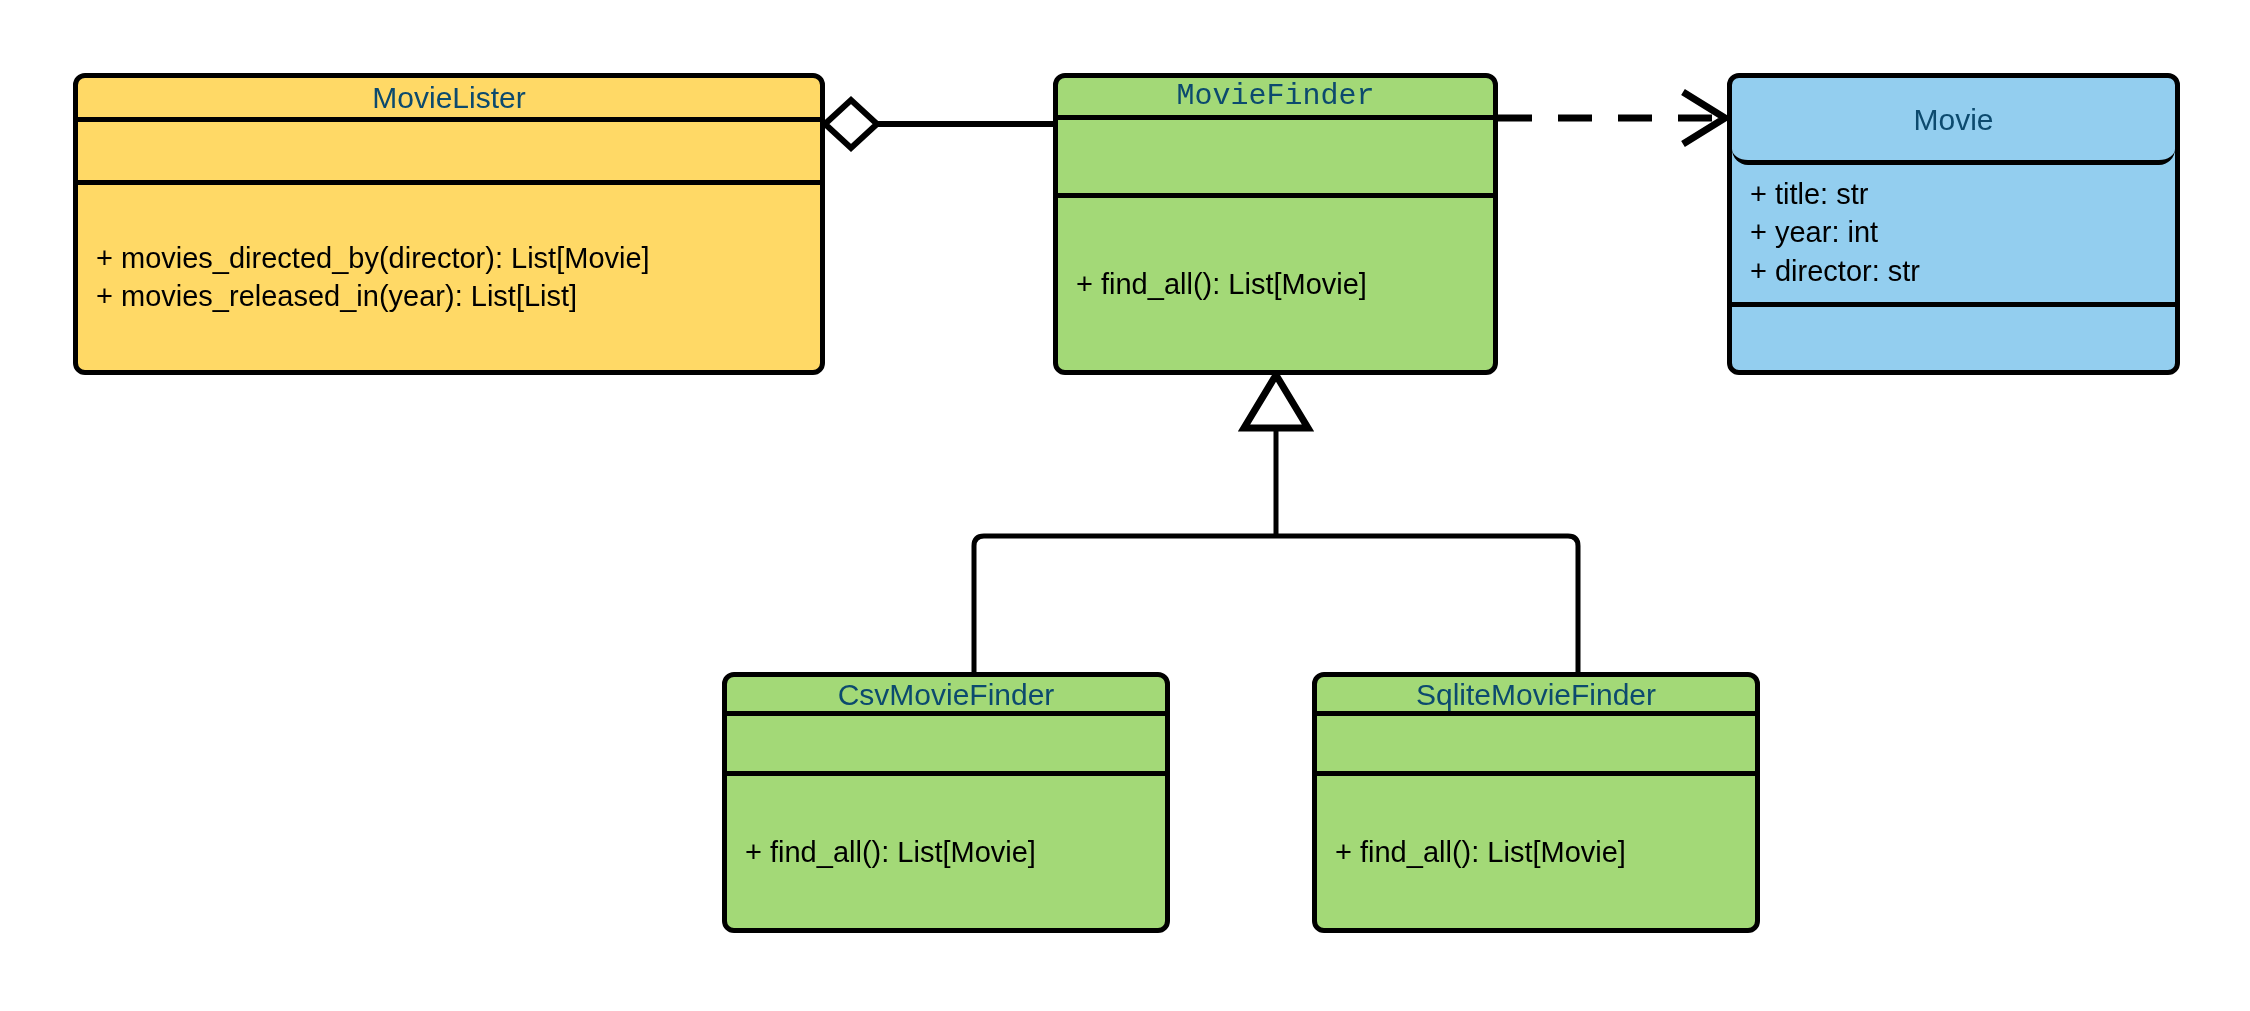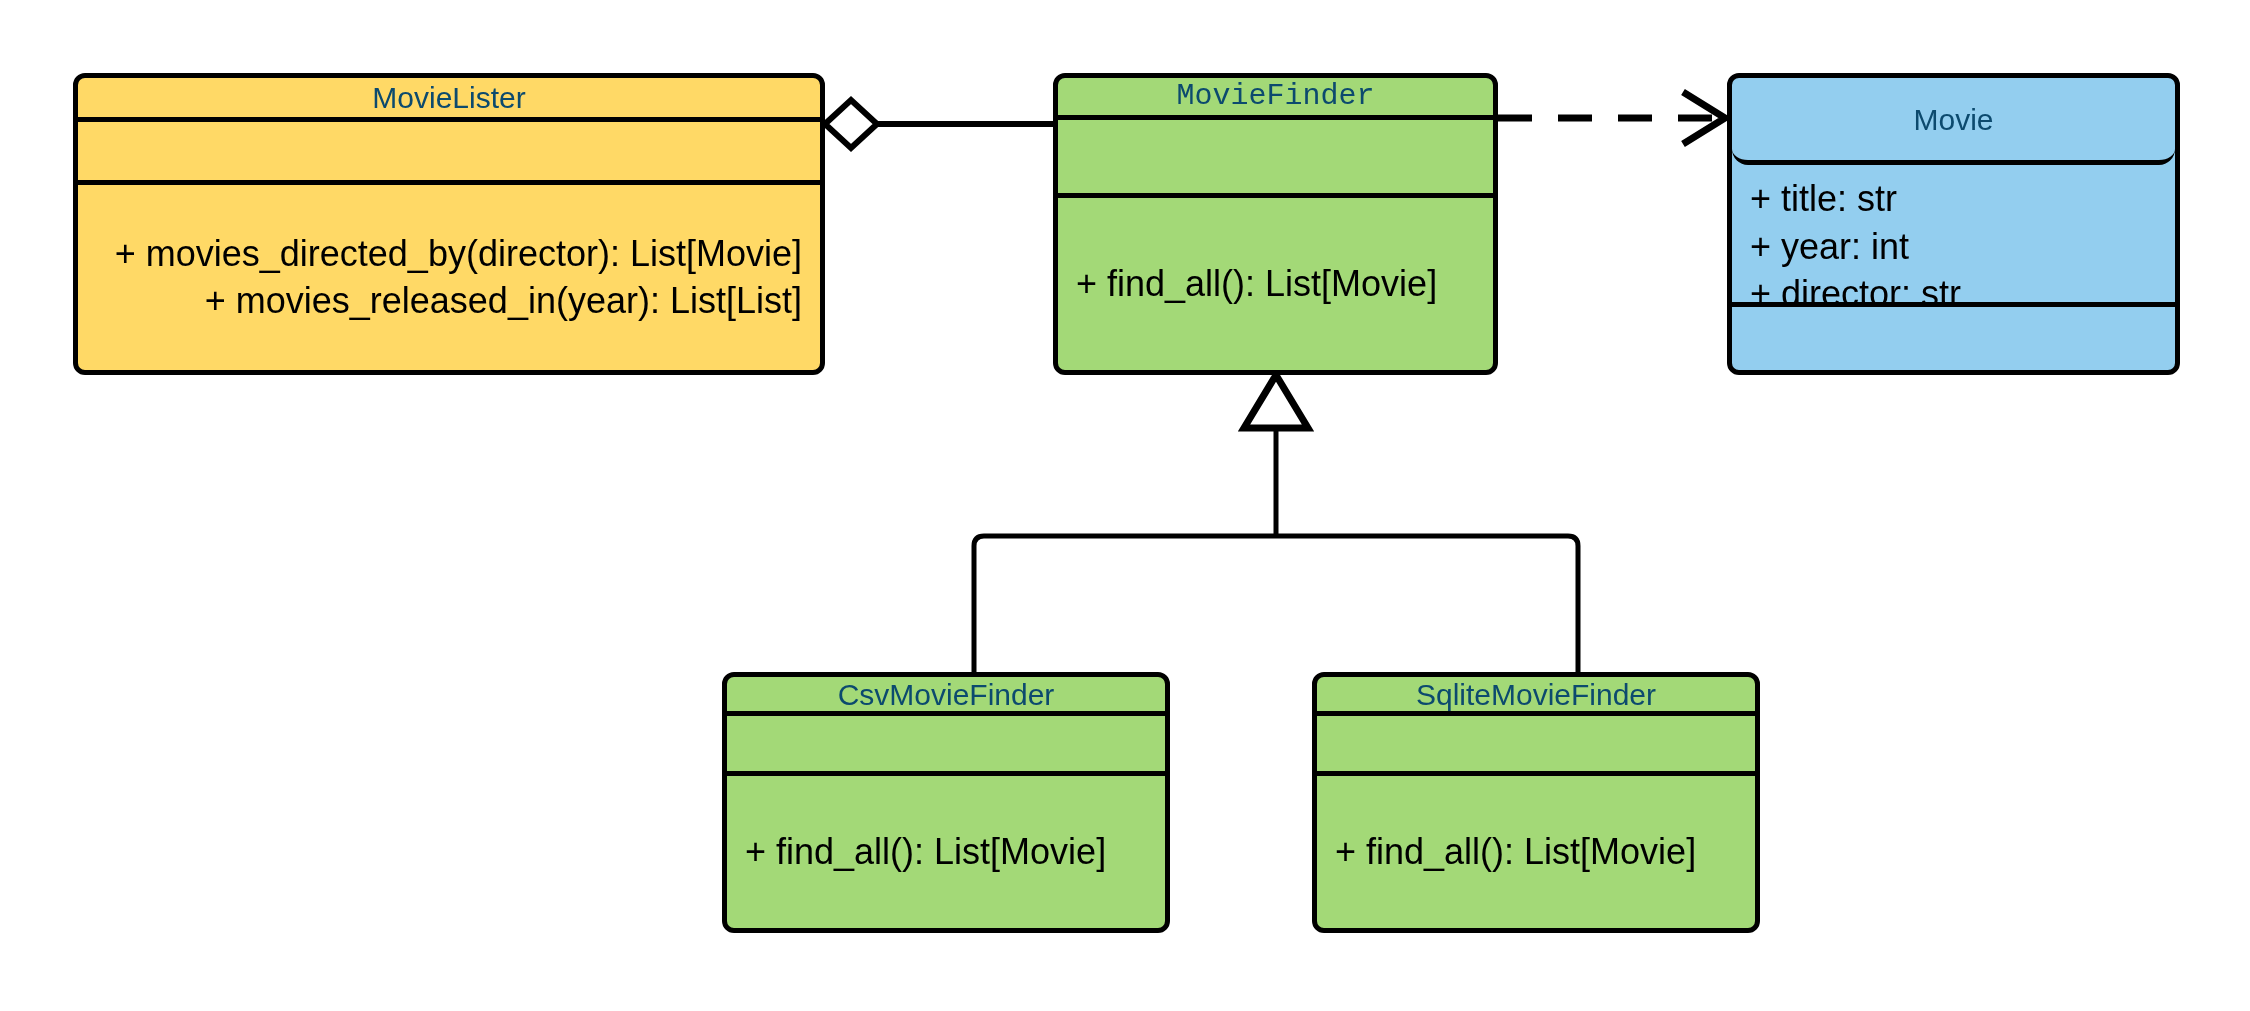--- a/index.html
+++ b/index.html
@@ -54,21 +54,21 @@
     font-size: 30px;
     color: #0c4a6e;
     line-height: 1.1;
     text-align: center;
     white-space: nowrap;
   }
   .member-list {
     padding: 10px 18px 0 18px;
   }
   .member {
-    font-size: 36px;
+    font-size: 29px;
     color: #000000;
     line-height: 1.32;
     white-space: nowrap;
   }
   .member-list.centered-block {
     display: flex;
     flex-direction: column;
     justify-content: center;
     height: 100%;
     padding-top: 0;
@@ -99,21 +99,21 @@
 
       <polygon points="1276,375 1244,428 1308,428" fill="#ffffff" stroke="#000000" stroke-width="7" stroke-linejoin="miter"></polygon>
     </g>
   </svg>
 
   <div class="uml-class" style="left:73px; top:73px; width:752px; height:302px; background:#ffd966;">
     <div class="compartment name-compartment divided" style="height:67px;">
       <span class="class-name">MovieLister</span>
     </div>
     <div class="compartment divided" style="height:95px;"></div>
-    <div class="compartment member-list centered-block" style="flex:1 1 auto;text-align:right;">
+    <div class="compartment member-list centered-block" style="flex:1 1 auto;">
       <div class="member">+ movies_directed_by(director): List[Movie]</div>
       <div class="member">+ movies_released_in(year): List[List]</div>
     </div>
   </div>
 
   <div class="uml-class" style="left:1053px; top:73px; width:445px; height:302px; background:#a3d977;">
     <div class="compartment name-compartment divided" style="height:67px;font-family:Liberation Mono, monospace;">
       <span class="class-name">MovieFinder</span>
     </div>
     <div class="compartment divided" style="height:130px;"></div>

